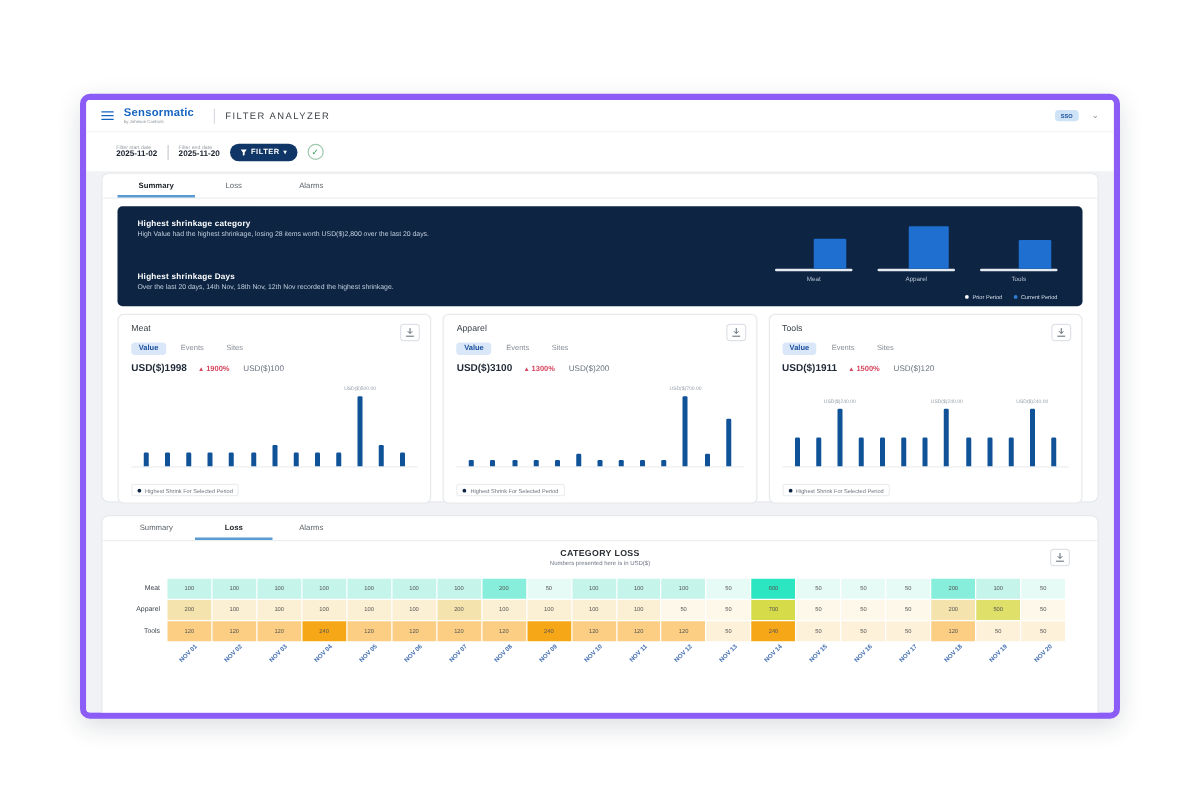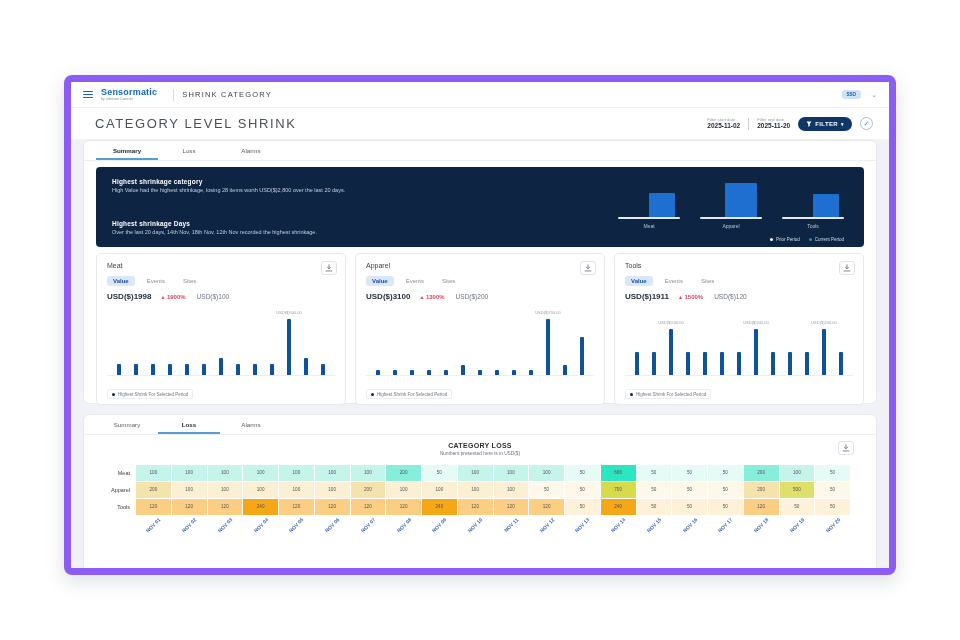--- a/index.html
+++ b/index.html
@@ -1,19 +1,19 @@
 <!DOCTYPE html>
 <html><head>
 <meta charset="utf-8">
 <style>
   * { margin:0; padding:0; box-sizing:border-box; font-family:"Liberation Sans", sans-serif; }
   body { background:#fff; }
   .stage { position:relative; width:960px; height:640px; background:#ffffff; overflow:hidden; }
   .window { position:absolute; left:64px; top:75px; width:832px; height:500px; background:#fff;
-            border:7px solid #8b5cf6; border-radius:8px; box-shadow:0 6px 20px rgba(30,40,60,.15); overflow:hidden; }
+            border:5px solid #8b5cf6; border-radius:8px; box-shadow:0 6px 20px rgba(30,40,60,.15); overflow:hidden; }
 
   
   .topbar { height:26px; display:flex; align-items:center; padding:0 12px; border-bottom:1px solid #eef0f3; background:#fff; }
   .hamburger { width:10px; display:flex; flex-direction:column; gap:1.5px; margin-right:8px; cursor:pointer; }
   .hamburger i { display:block; height:1.5px; background:#1464c0; border-radius:1px; }
   .brand-wrap { display:flex; flex-direction:column; line-height:1; margin-right:8px; }
   .brand { font-size:9px; font-weight:700; color:#1464c0; letter-spacing:.2px; }
   .brand-sub { font-size:3.5px; color:#8a9097; margin-top:1px; }
   .tb-div { width:1px; height:12px; background:#d9dde3; margin:0 8px; }
   .app-title { font-size:7.5px; color:#3c4248; letter-spacing:1.2px; }
@@ -109,29 +109,28 @@
       <div class="hamburger">
           <i></i>
           <i></i>
           <i></i>
         </div>
       <div class="brand-wrap">
         <span class="brand">Sensormatic</span>
         <span class="brand-sub">by Johnson Controls</span>
       </div>
       <div class="tb-div"></div>
-      <span class="app-title">SHRINK CATEGORY</span>
+      <span class="app-title">FILTER ANALYZER</span>
       <div class="topbar-right">
         <span class="badge">SSO</span>
         <span class="tb-caret">⌄</span>
       </div>
     </div>
 
     <div class="page-header">
-      <div class="page-title">CATEGORY LEVEL SHRINK</div>
       <div class="filters">
         <div class="ffield">
           <div class="flab">Filter start date</div>
           <div class="fval">2025-11-02</div>
         </div>
         <div class="vdiv"></div>
         <div class="ffield">
           <div class="flab">Filter end date</div>
           <div class="fval">2025-11-20</div>
         </div>

